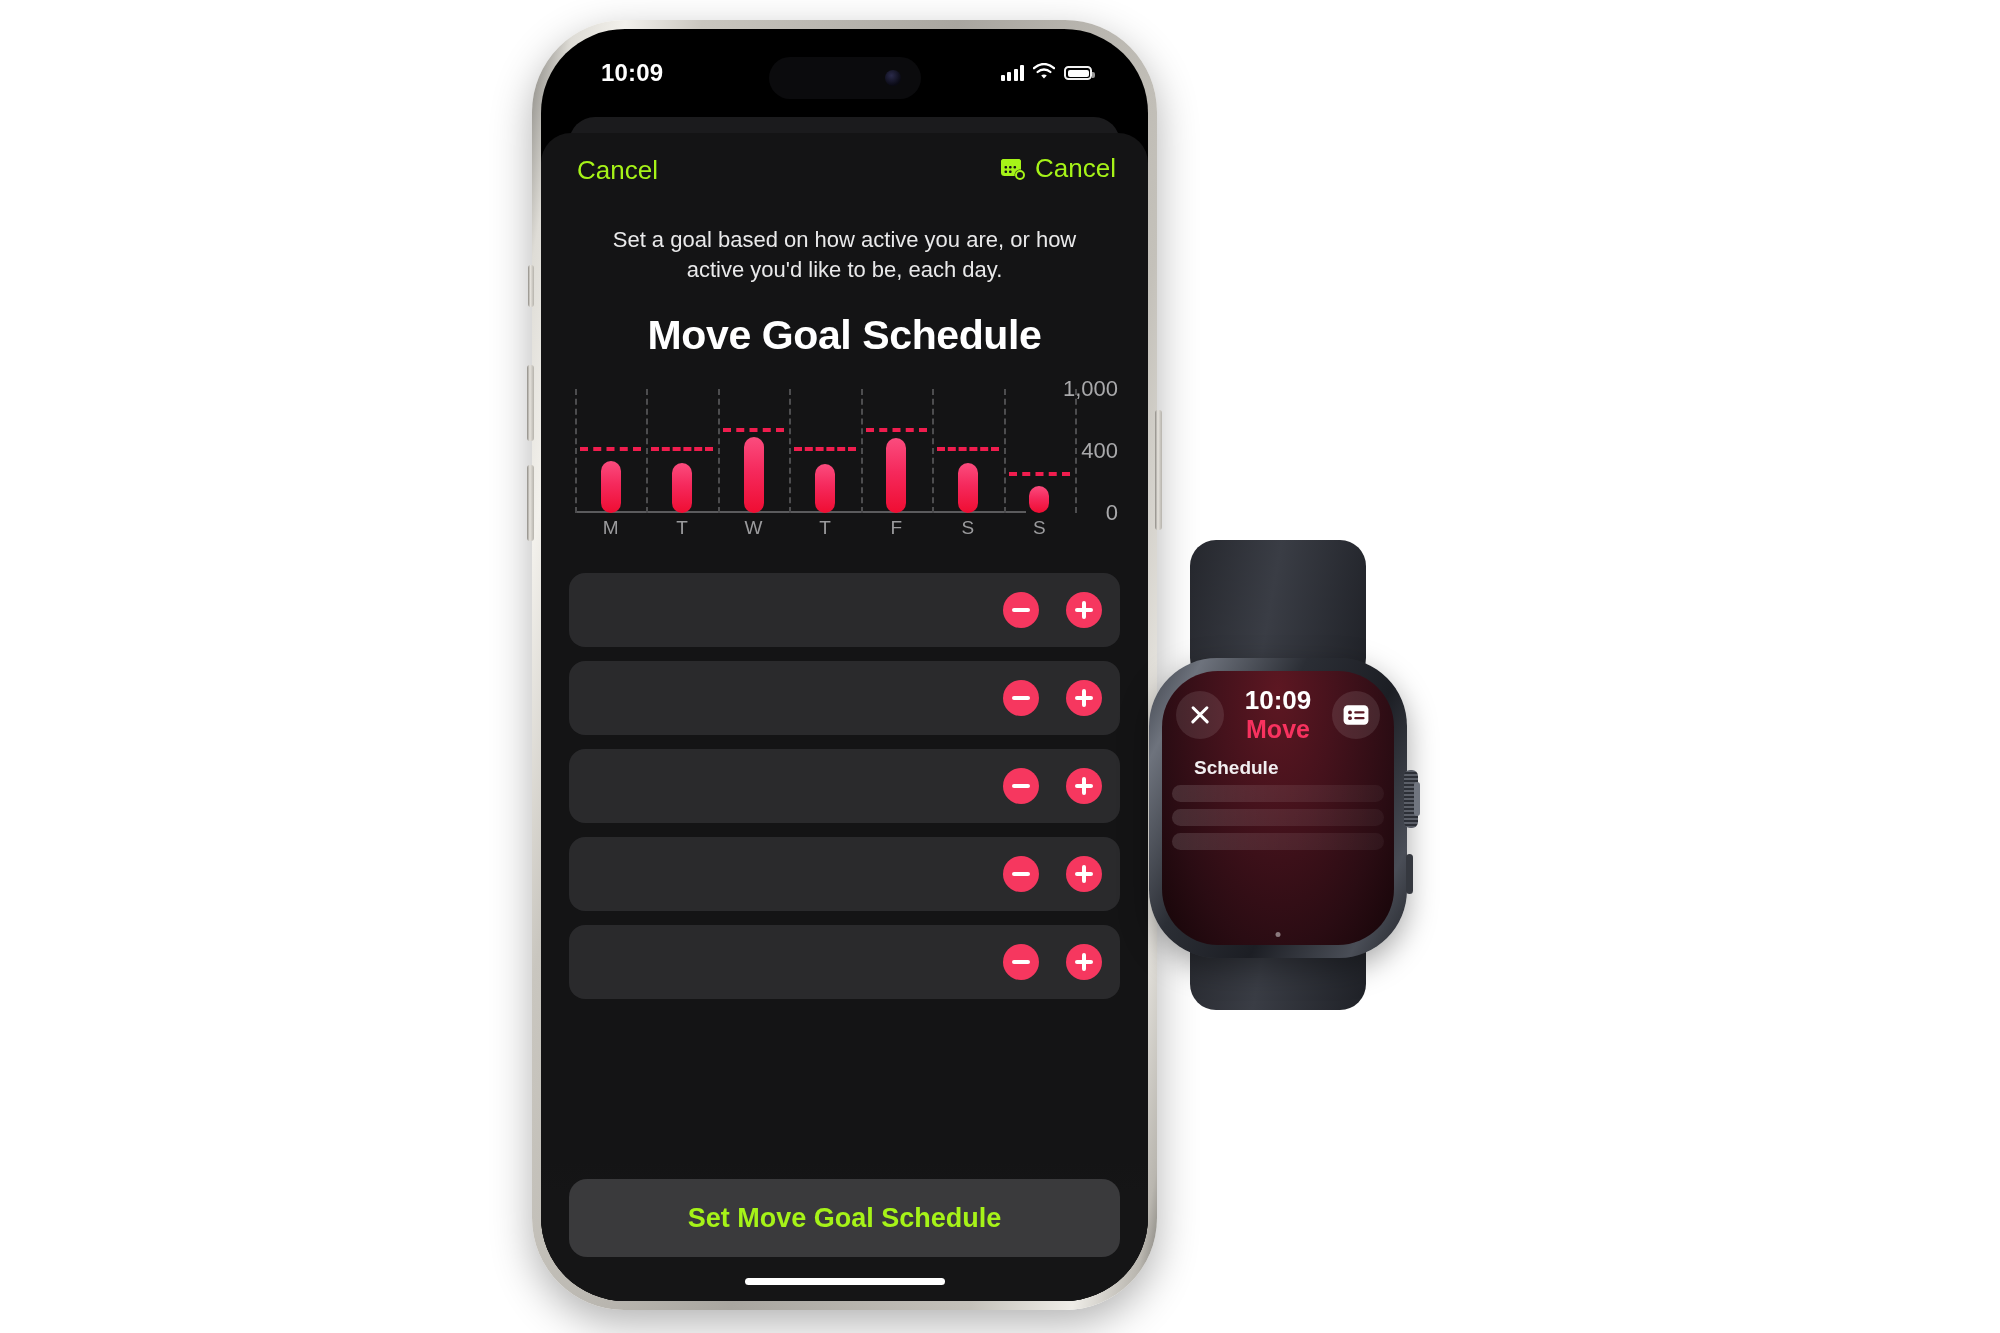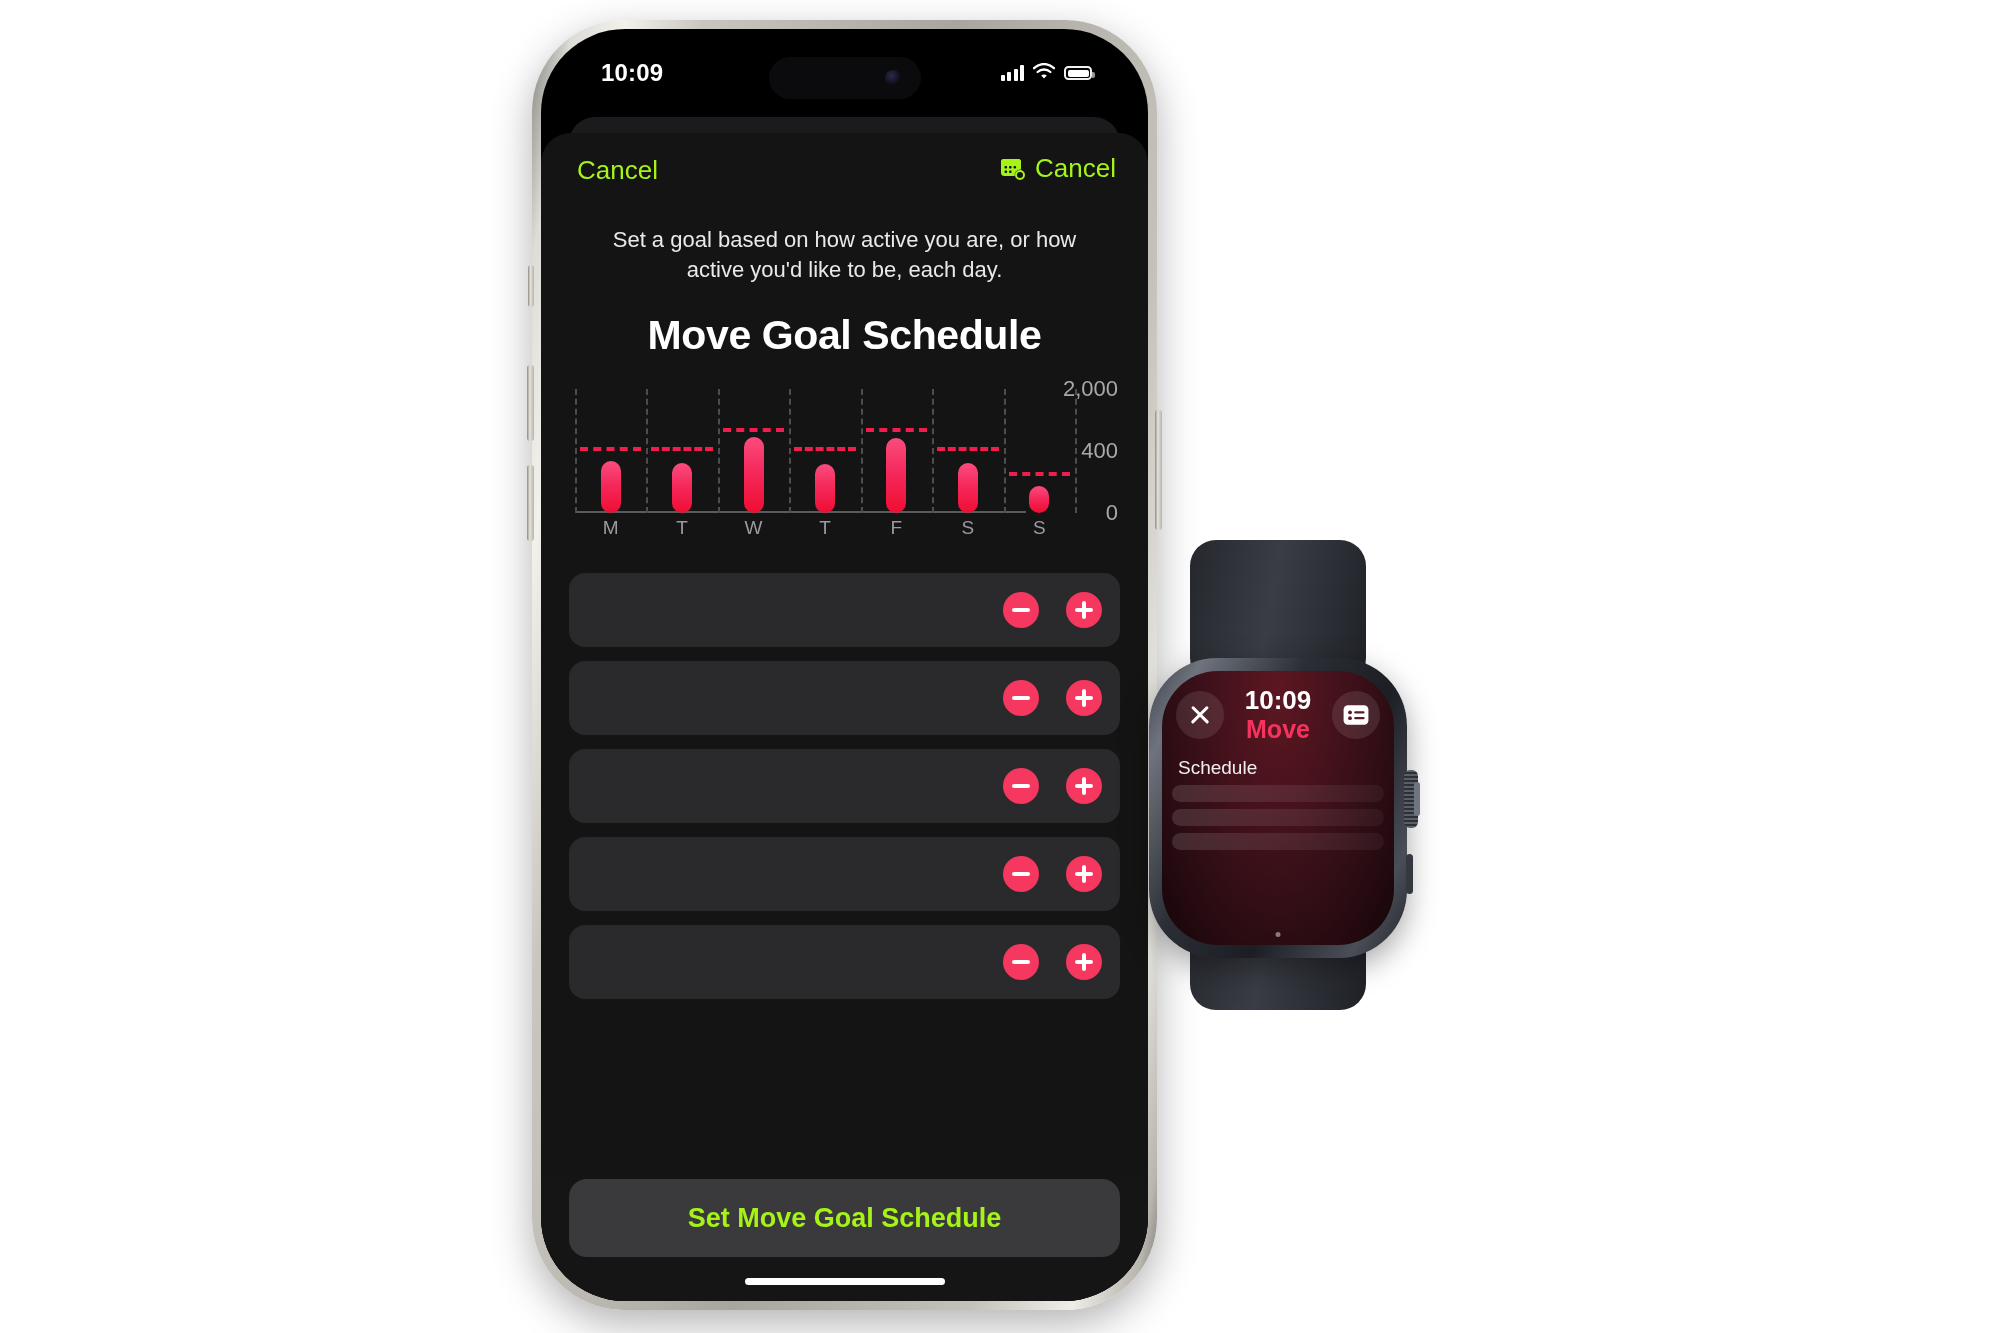--- a/index.html
+++ b/index.html
@@ -125,21 +125,21 @@
   #w-top { position:relative; height:84px; }
   #w-close { position:absolute; left:14px; top:20px; width:48px;height:48px;border-radius:50%;
              background:rgba(255,255,255,.10); }
   #w-close::before,#w-close::after{content:"";position:absolute;left:50%;top:50%;width:23px;height:3.4px;background:#fff;border-radius:2px;}
   #w-close::before{transform:translate(-50%,-50%) rotate(45deg);}
   #w-close::after{transform:translate(-50%,-50%) rotate(-45deg);}
   #w-list { position:absolute; right:14px; top:20px; width:48px;height:48px;border-radius:50%;
             background:rgba(255,255,255,.10); display:flex;align-items:center;justify-content:center; }
   #w-time { position:absolute; left:0; right:0; top:14px; text-align:center; color:#fff; font-size:26px; font-weight:700; }
   #w-app  { position:absolute; left:0; right:0; top:44px; text-align:center; color:#f8325f; font-size:25px; font-weight:700; }
-  #w-section { color:#f1eef0; font-size:19px; font-weight:400; margin:2px 0 6px 16px; }
+  #w-section { color:#f1eef0; font-size:19px; font-weight:700; margin:2px 0 6px 32px; }
   .w-row { margin:0 10px 7px; padding:7px 12px 9px; border-radius:16px;
            background:linear-gradient(100deg,rgba(255,255,255,.13),rgba(255,255,255,.045)); }
   .w-row-day { color:#fff; font-size:22px; font-weight:700; letter-spacing:-.2px; }
   .w-row-cal { color:#e3a8b8; font-size:21px; margin-top:1px; }
   #w-dot { position:absolute; left:50%; transform:translateX(-50%); bottom:8px; width:5px;height:5px;border-radius:50%;background:rgba(255,255,255,.45); }
 </style>
 </head>
 <body>
 
 <div id="stage">
@@ -209,21 +209,21 @@
               <div class="xlab" style="left: 321.429px;">F</div>
               <div class="bar" style="left: 382.857px; height: 49.6px;"></div>
               <div class="goal" style="left: 362.143px; width: 61.4286px; bottom: 62px;"></div>
               <div class="xlab" style="left: 392.857px;">S</div>
               <div class="bar" style="left: 454.286px; height: 26.66px;"></div>
               <div class="goal" style="left: 433.571px; width: 61.4286px; bottom: 37.2px;"></div>
               <div class="xlab" style="left: 464.286px;">S</div>
             </div>
         <div class="ylab" style="top: 124px;">0</div>
             <div class="ylab" style="top: 62px;">400</div>
-            <div class="ylab" style="top: 0px;">2,000</div>
+            <div class="ylab" style="top: 0px;">1,000</div>
           </div>
 
         <div id="rows">
             <div class="row">
               <span class="row-day"></span>
               <span class="row-ctrl">
                 <span class="circbtn"></span>
                 <span class="row-val">
                   <span></span>
                   <span class="row-unit"></span>

